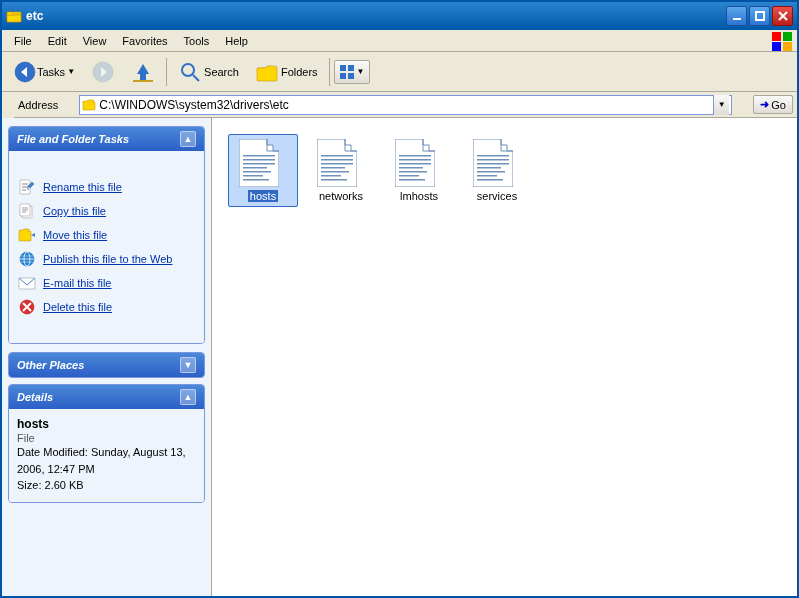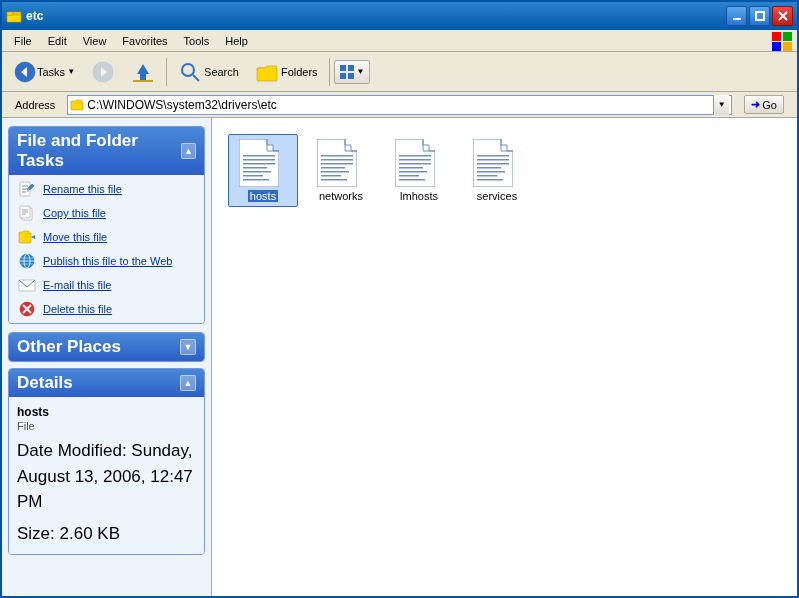--- a/index.html
+++ b/index.html
@@ -124,23 +124,24 @@
       background: linear-gradient(to bottom, #FAFAFA, #E0DDD5);
       font-size: 10px;
     }
 
     
     .address-bar {
       background: #ECE9D8;
       height: 26px;
       display: flex;
       align-items: center;
-      padding: 0 13px;
+      padding: 0 4px;
       border-bottom: 1px solid #ACA899;
-      gap: 12px;
+      gap: 21px;
+      margin-left: 12px;
     }
     .address-label {
       font-size: 11px;
       color: #000;
       white-space: nowrap;
     }
     .address-input-wrapper {
       flex: 1;
       display: flex;
       align-items: center;
@@ -213,38 +214,39 @@
     .task-header {
       background: linear-gradient(to bottom, #4A88D8, #2B5FC7);
       color: white;
       padding: 4px 8px;
       display: flex;
       align-items: center;
       justify-content: space-between;
       cursor: pointer;
     }
     .task-header-text {
-      font-size: 17px;
+      font-size: 11px;
       font-weight: bold;
+      font-style: italic;
     }
     .task-header-btn {
       width: 16px;
       height: 16px;
       background: rgba(255,255,255,0.3);
       border: 1px solid rgba(255,255,255,0.5);
       border-radius: 2px;
       display: flex;
       align-items: center;
       justify-content: center;
       font-size: 9px;
       color: white;
     }
     .task-body {
       background: #EEF4FB;
-      padding: 2px 4px;
+      padding: 24px 4px;
     }
     .task-item {
       display: flex;
       align-items: center;
       gap: 6px;
       padding: 2px 4px;
       cursor: pointer;
       border-radius: 2px;
     }
     .task-item-icon {
@@ -276,23 +278,22 @@
       font-size: 12px;
       font-weight: bold;
       color: #000;
     }
     .details-type {
       font-size: 11px;
       color: #555;
       margin-top: 1px;
     }
     .details-meta {
-      font-size: 17px;
+      font-size: 11px;
       color: #000;
-      margin-top: 6px;
       line-height: 1.5;
     }
 
     
     .content-area {
       flex: 1;
       background: white;
       padding: 16px;
       overflow: auto;
     }

